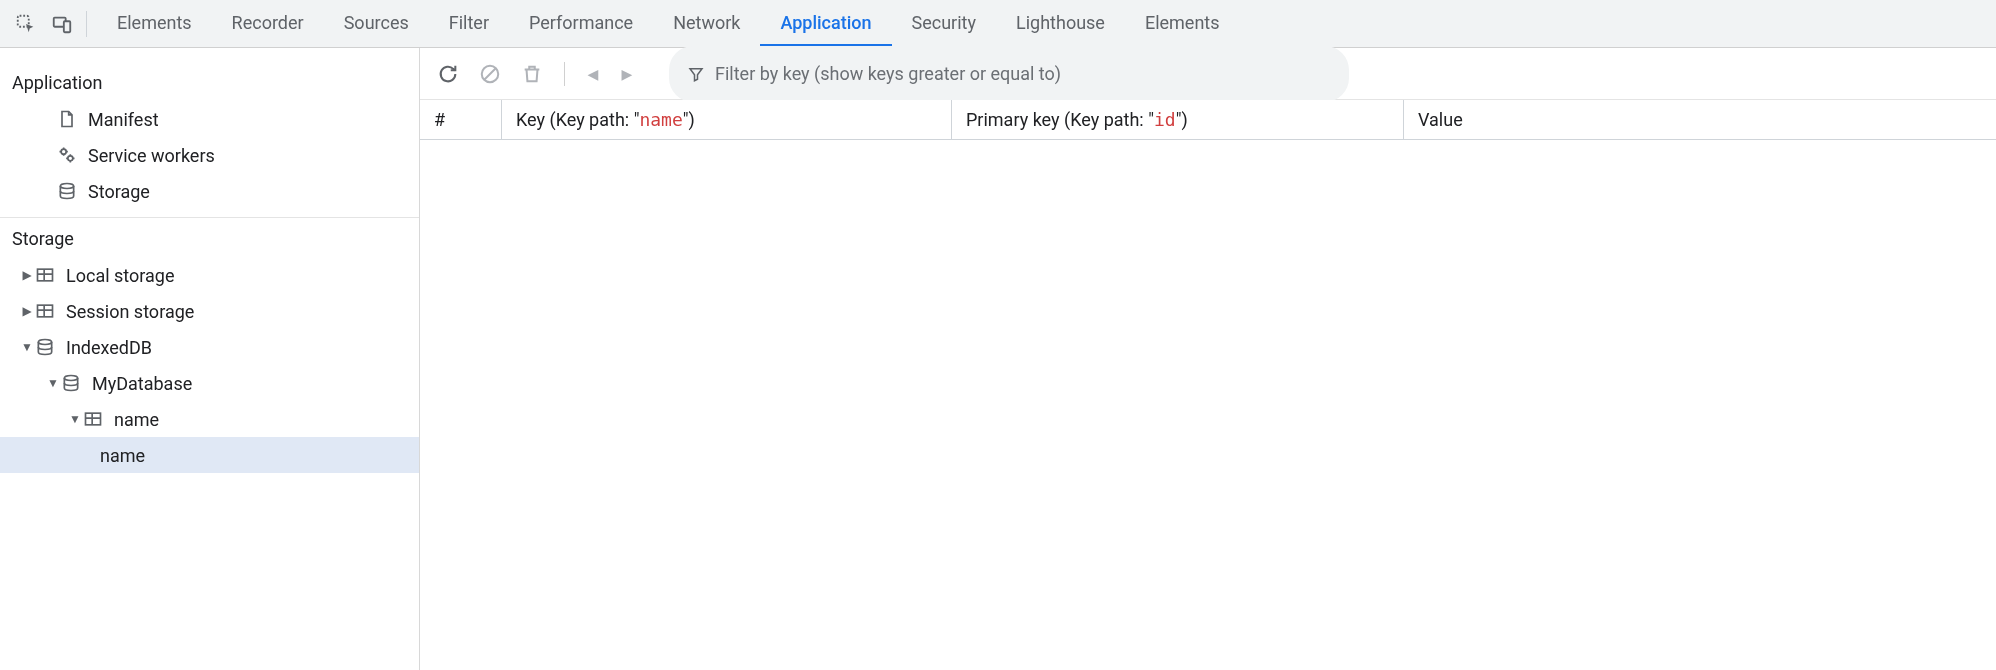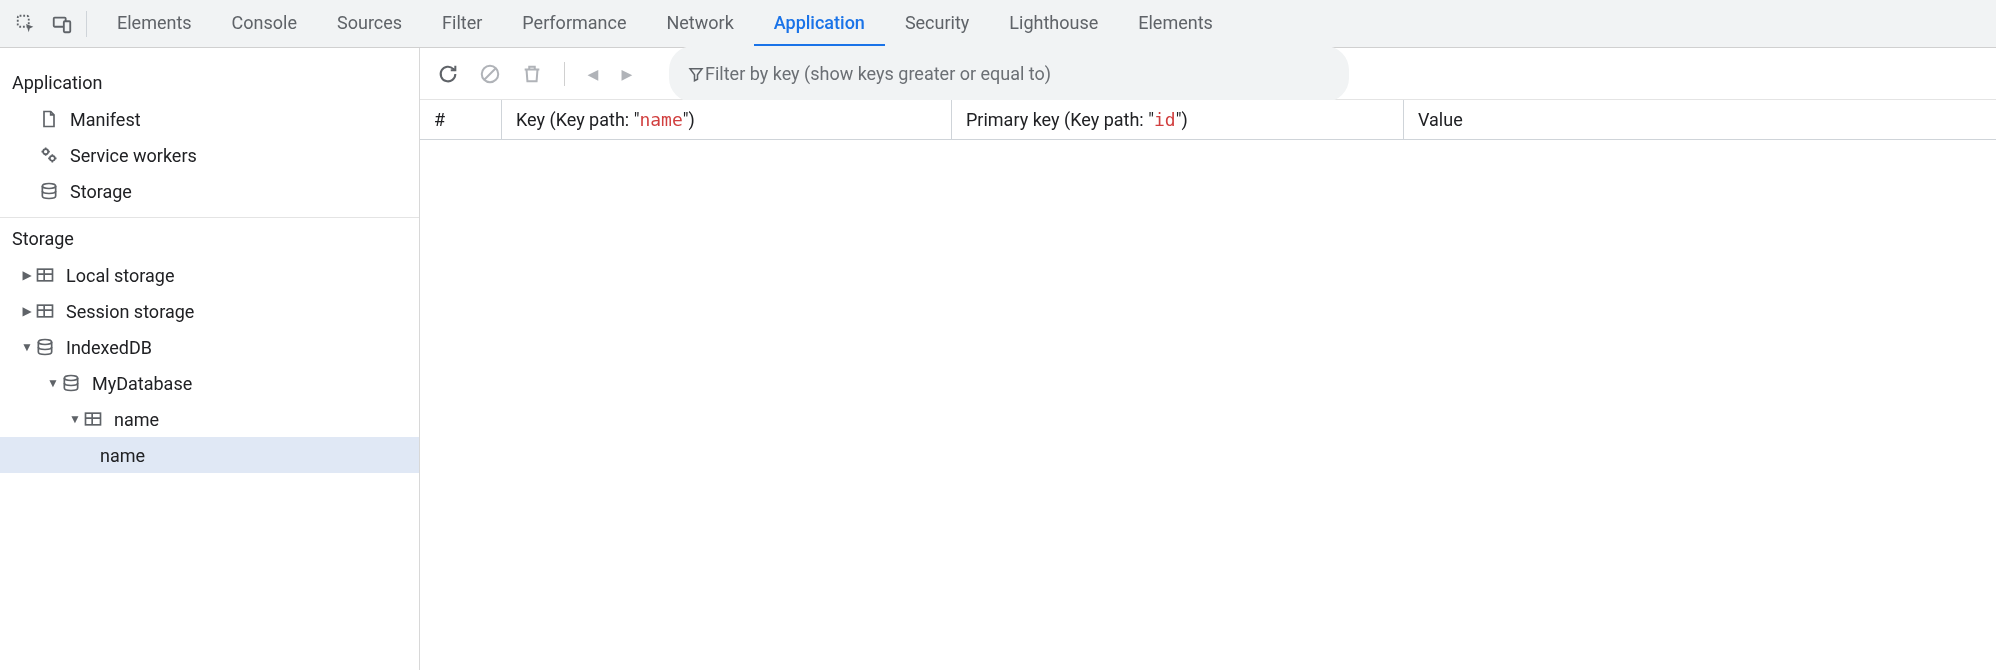--- a/index.html
+++ b/index.html
@@ -106,21 +106,21 @@
     .tree-item .ti-icon {
       width: 22px;
       height: 22px;
       margin-right: 10px;
       display: inline-flex;
       align-items: center;
       justify-content: center;
       color: #5f6368;
     }
     .tree-item .ti-icon svg { width: 20px; height: 20px; }
-    .indent-0 { padding-left: 38px; }
+    .indent-0 { padding-left: 56px; }
     .indent-0b { padding-left: 20px; }
     .indent-1 { padding-left: 46px; }
     .indent-2 { padding-left: 68px; }
     .indent-3 { padding-left: 100px; }
 
     
     .content {
       flex: 1;
       display: flex;
       flex-direction: column;
@@ -156,20 +156,21 @@
       display: flex;
       align-items: center;
       justify-content: center;
       color: #b0b3b8;
       font-size: 14px;
       cursor: default;
     }
     .filter-pill {
       display: flex;
       align-items: center;
+      gap: 10px;
       background: #f1f3f4;
       border-radius: 24px;
       padding: 0 22px 0 18px;
       height: 56px;
       margin-left: 18px;
       color: #5f6368;
       font-size: 18px;
       cursor: text;
       min-width: 680px;
     }
@@ -215,21 +216,21 @@
   </div>
   <div class="icon-btn">
     <svg viewBox="0 0 24 24" fill="none" stroke="currentColor" stroke-width="2">
       <rect x="3" y="5" width="13" height="10" rx="1"></rect>
       <rect x="14" y="9" width="7" height="12" rx="1" fill="#f1f3f4"></rect>
     </svg>
   </div>
   <div class="divider"></div>
   <div class="tabs">
     <div class="tab">Elements</div>
-    <div class="tab">Console</div>
+    <div class="tab">Recorder</div>
     <div class="tab">Sources</div>
     <div class="tab">Filter</div>
     <div class="tab">Performance</div>
     <div class="tab">Network</div>
     <div class="tab active">Application</div>
     <div class="tab">Security</div>
     <div class="tab">Lighthouse</div>
     <div class="tab">Elements</div>
   </div>
 </div>

